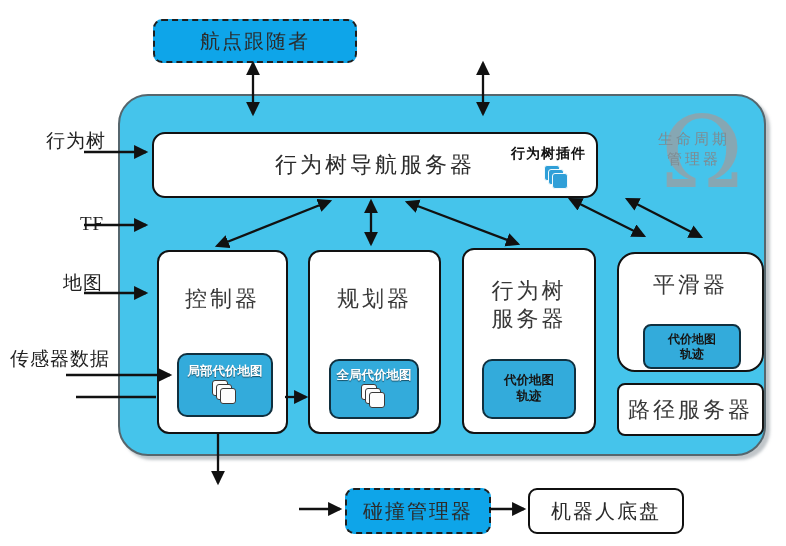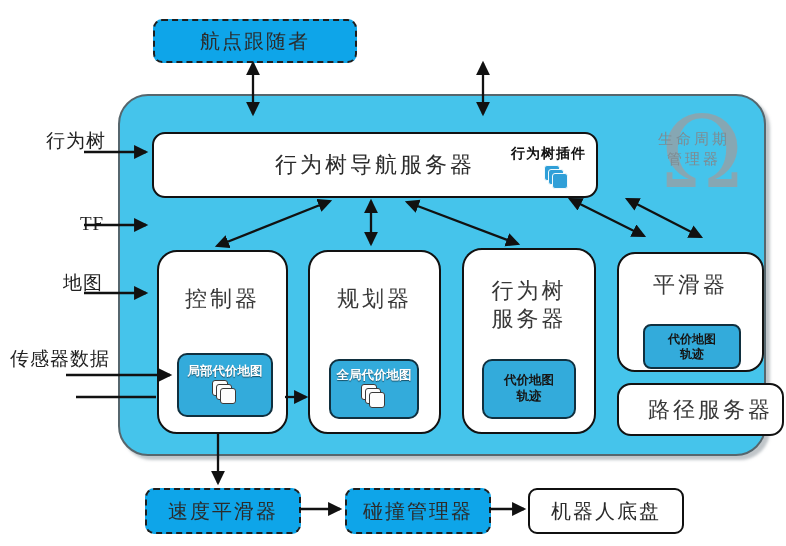--- a/index.html
+++ b/index.html
@@ -35,21 +35,21 @@
     display:flex;align-items:center;justify-content:center;
     font-size:22px;color:#2b2b2b;letter-spacing:3px;
   }
   .plugin-label{
     position:absolute;right:10px;top:11px;font-size:14px;font-weight:bold;
     color:#111;letter-spacing:1px;
   }
 
   
   .node-box{
-    position:absolute;background:#fff;border:2px solid #121212;border-radius:20px;z-index:10;
+    position:absolute;background:#fff;border:2px solid #121212;border-radius:12px;z-index:10;
   }
   .node-title{
     position:absolute;left:0;width:100%;text-align:center;
     font-size:22px;color:#383838;letter-spacing:3px;line-height:1.25;
   }
   .inner-blue{
     position:absolute;background:#33ABDB;border:2px solid #10303f;border-radius:10px;z-index:11;
     display:flex;flex-direction:column;align-items:center;justify-content:center;
   }
   .inner-label-light{
@@ -157,25 +157,24 @@
   <div class="node-box" style="left:617px;top:252px;width:143px;height:116px;border-radius:18px;">
     <div class="node-title" style="top:17px;">平滑器</div>
     <div class="inner-blue" style="left:24px;top:70px;width:94px;height:41px;border-radius:8px;">
       <span class="inner-label-dark" style="font-size:12px;">
         <span>代价地图</span><br>
         <span>轨迹</span>
       </span>
     </div>
   </div>
 
-  <div class="node-box" style="left:617px;top:383px;width:143px;height:49px;border-radius:14px;display:flex;align-items:center;justify-content:center;padding-left:20px;">
+  <div class="node-box" style="left:617px;top:383px;width:143px;height:49px;border-radius:8px;display:flex;align-items:center;justify-content:center;">
     <div style="font-size:22px;color:#383838;letter-spacing:3px;">路径服务器</div>
   </div>
 
-  <div class="dashed-box" style="left:145px;top:488px;width:152px;height:42px;">速度平滑器</div>
   <div class="dashed-box" style="left:345px;top:488px;width:142px;height:42px;">碰撞管理器</div>
   <div class="solid-box" style="left:528px;top:488px;width:152px;height:42px;">机器人底盘</div>
 
   <svg class="arrows" width="786" height="546" viewBox="0 0 786 546">
     <defs>
       <marker id="ah" markerWidth="7" markerHeight="7" refX="5.2" refY="3" orient="auto-start-reverse" markerUnits="strokeWidth">
         <path d="M0,0 L6.2,3 L0,6 z" fill="#111"></path>
       </marker>
     </defs>
     <g stroke="#111" stroke-width="2.3" fill="none">

